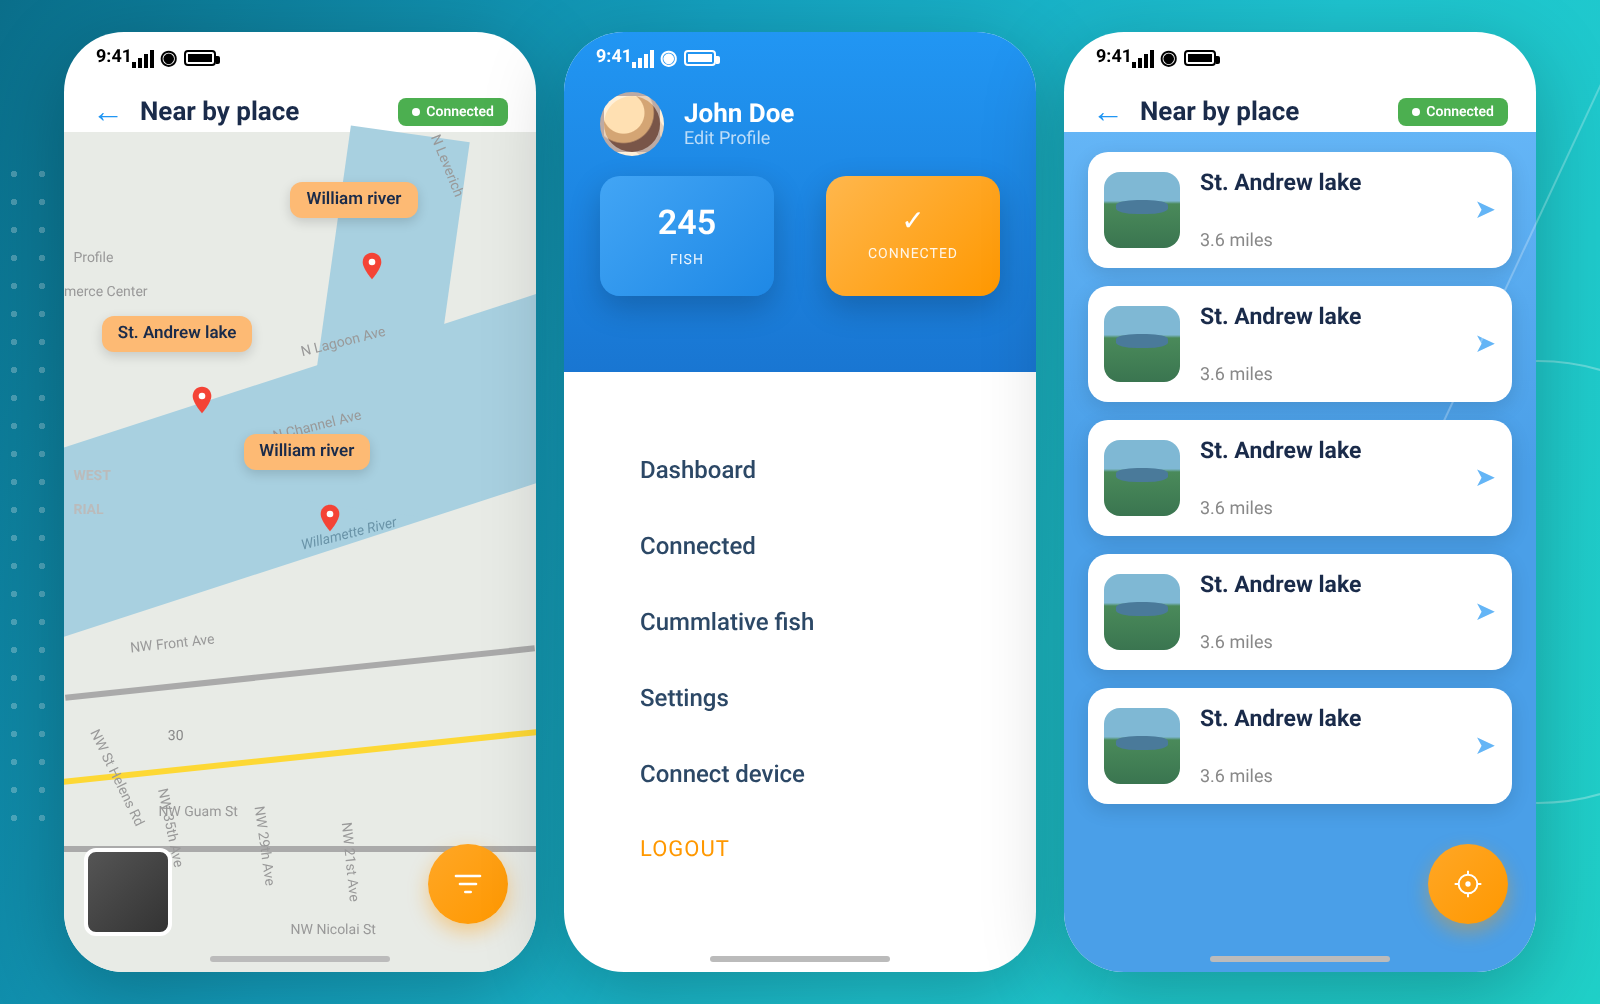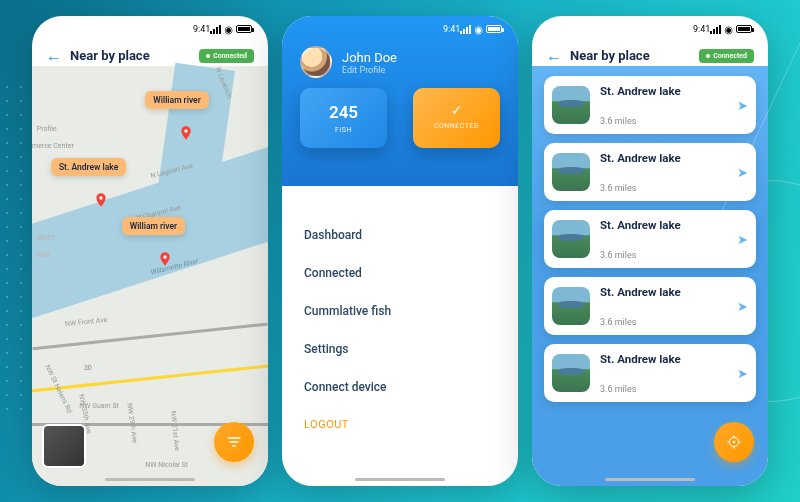--- a/index.html
+++ b/index.html
@@ -1,21 +1,21 @@
 <!DOCTYPE html>
 <html><head>
 <meta charset="utf-8">
 <style>
 *{box-sizing:border-box;margin:0;padding:0;font-family:-apple-system,BlinkMacSystemFont,'Segoe UI',Roboto,sans-serif}
 body{background:linear-gradient(115deg,#0a6e8a 0%,#14a0bf 35%,#1ec4d0 65%,#20d0c8 100%);width:800px;height:502px;display:flex;justify-content:center;align-items:center;gap:14px;padding:20px;position:relative;overflow:hidden}
 body::before{content:"";position:absolute;right:-80px;bottom:100px;width:220px;height:220px;border:1px solid rgba(255,255,255,.3);border-radius:50%}
 body::after{content:"";position:absolute;right:40px;top:30px;width:1px;height:200px;background:rgba(255,255,255,.25);transform:rotate(25deg)}
 .dots{position:absolute;left:0;top:80px;width:60px;height:340px;background-image:radial-gradient(circle,rgba(255,255,255,.25) 1.5px,transparent 1.5px);background-size:14px 14px}
 .phone{width:236px;height:470px;background:#fff;border-radius:30px;position:relative;overflow:hidden;box-shadow:0 10px 40px rgba(0,0,0,.25)}
-.status-bar{height:20px;display:flex;justify-content:flex-end;align-items:center;padding:6px 16px 0;font-size:9px;font-weight:400}
+.status-bar{height:20px;display:flex;justify-content:flex-start;align-items:center;padding:6px 16px 0;font-size:9px;font-weight:700}
 .status-bar .right{display:flex;gap:3px;align-items:center}
 .header{display:flex;align-items:center;justify-content:space-between;padding:10px 14px}
 .header-left{display:flex;align-items:center;gap:8px}
 .back-arrow{color:#2196f3;font-size:16px}
 .header-title{font-size:13px;font-weight:700;color:#1a2b4a}
 .badge{background:#4caf50;color:#fff;font-size:7px;font-weight:600;padding:3px 7px;border-radius:4px;display:flex;align-items:center;gap:3px}
 .badge::before{content:"";width:4px;height:4px;background:#fff;border-radius:50%}
 .map{position:absolute;top:50px;left:0;right:0;bottom:0;background:#e8ebe6}
 .water{position:absolute;background:#a8d0e0}
 .water1{top:28%;left:-10%;width:130%;height:90px;transform:rotate(-18deg)}
@@ -26,30 +26,30 @@
 .pin svg{width:100%;height:100%}
 .map-label{position:absolute;background:#fdba74;padding:4px 8px;border-radius:6px;font-size:8.5px;font-weight:600;color:#1a2b4a;box-shadow:0 2px 6px rgba(0,0,0,.15);white-space:nowrap}
 .map-text{position:absolute;font-size:7px;color:#999;white-space:nowrap}
 .fab{position:absolute;right:14px;bottom:24px;width:40px;height:40px;background:linear-gradient(135deg,#ffa726,#ff9800);border-radius:50%;display:flex;align-items:center;justify-content:center;box-shadow:0 4px 10px rgba(255,152,0,.4)}
 .home-ind{position:absolute;bottom:5px;left:50%;transform:translateX(-50%);width:90px;height:3px;background:#bbb;border-radius:2px}
 .sat-thumb{position:absolute;left:10px;bottom:18px;width:44px;height:44px;background:linear-gradient(135deg,#555,#333);border-radius:6px;border:2px solid #fff}
 .p2-top{background:linear-gradient(180deg,#2196f3 0%,#1976d2 100%);height:170px;padding-top:0}
 .p2-top .status-bar{color:#fff}
 .profile{display:flex;align-items:center;gap:10px;padding:10px 18px}
 .avatar{width:32px;height:32px;border-radius:50%;background:radial-gradient(circle at 35% 30%,#ffe0b2 38%,#d4a574 40%,#d4a574 55%,#795548 58%);border:2px solid rgba(255,255,255,.5)}
-.profile-text .name{color:#fff;font-size:13px;font-weight:400}
+.profile-text .name{color:#fff;font-size:13px;font-weight:700}
 .profile-text .sub{color:rgba(255,255,255,.7);font-size:9px}
 .stat-cards{display:flex;gap:26px;padding:0 18px}
 .stat-card{flex:1;border-radius:10px;padding:14px 10px;text-align:center;box-shadow:0 6px 16px rgba(0,0,0,.2)}
 .stat-blue{background:linear-gradient(135deg,#42a5f5,#1e88e5);color:#fff}
 .stat-orange{background:linear-gradient(135deg,#ffb74d,#ff9800);color:#fff}
 .stat-num{font-size:17px;font-weight:600}
 .stat-lbl{font-size:7px;letter-spacing:.5px;margin-top:4px;opacity:.9}
 .check{font-size:14px}
-.menu{padding:30px 22px 0}
+.menu{padding:30px 38px 0}
 .menu-item{font-size:12px;color:#2c4866;padding:12px 0;font-weight:500}
 .logout{color:#ff9800;font-weight:400;font-size:11px;letter-spacing:.5px}
 .p3-body{position:absolute;top:50px;left:0;right:0;bottom:0;background:linear-gradient(180deg,#64b5f6 0%,#4a9fe8 40%,#4a9fe8 100%);padding:10px 12px}
 .place-card{background:#fff;border-radius:10px;padding:8px;display:flex;align-items:center;gap:10px;margin-bottom:9px;box-shadow:0 3px 10px rgba(0,0,0,.12)}
 .place-thumb{width:38px;height:38px;border-radius:8px;background:linear-gradient(180deg,#7fb8d4 0%,#7fb8d4 38%,#4a8a5a 42%,#3a7550 100%);flex-shrink:0;position:relative;overflow:hidden}
 .place-thumb::after{content:"";position:absolute;top:38%;left:15%;width:70%;height:18%;background:#4a7a9a;border-radius:40%}
 .place-info{flex:1}
 .place-name{font-size:11.5px;font-weight:700;color:#1a2b4a}
 .place-dist{font-size:9px;color:#888;margin-top:18px}
 .nav-icon{color:#64b5f6;font-size:13px}

